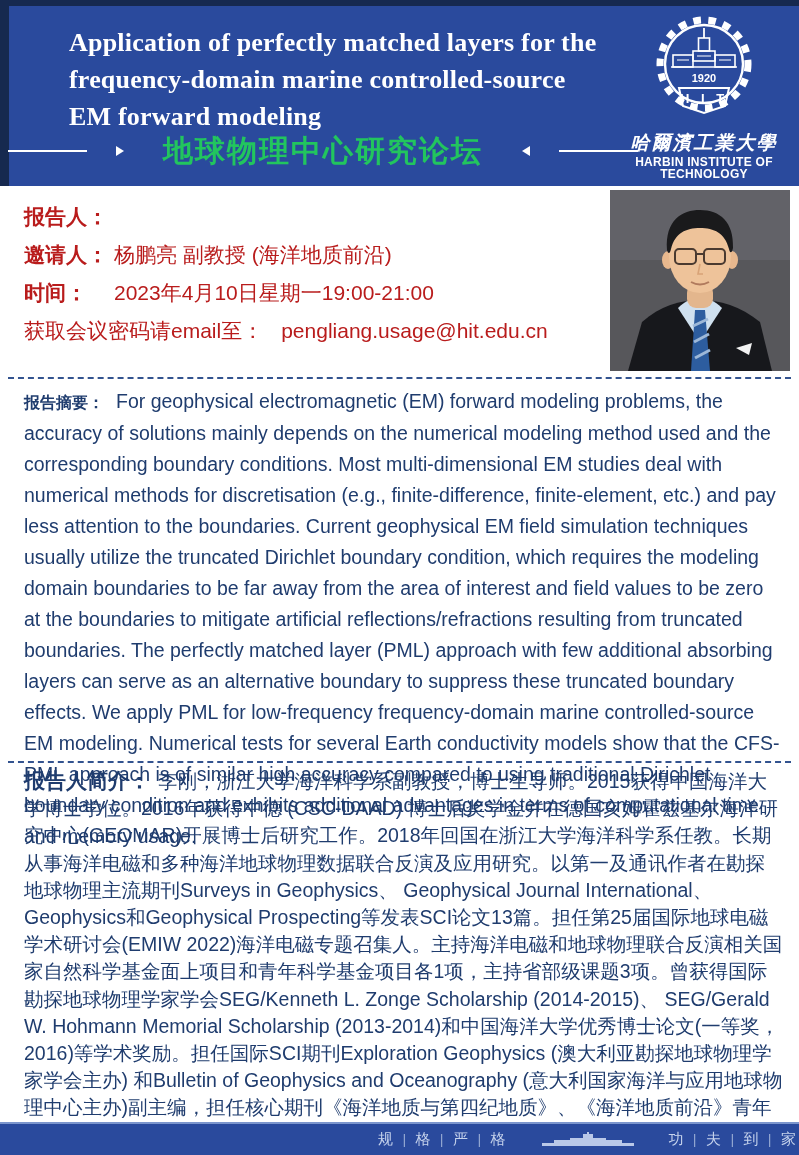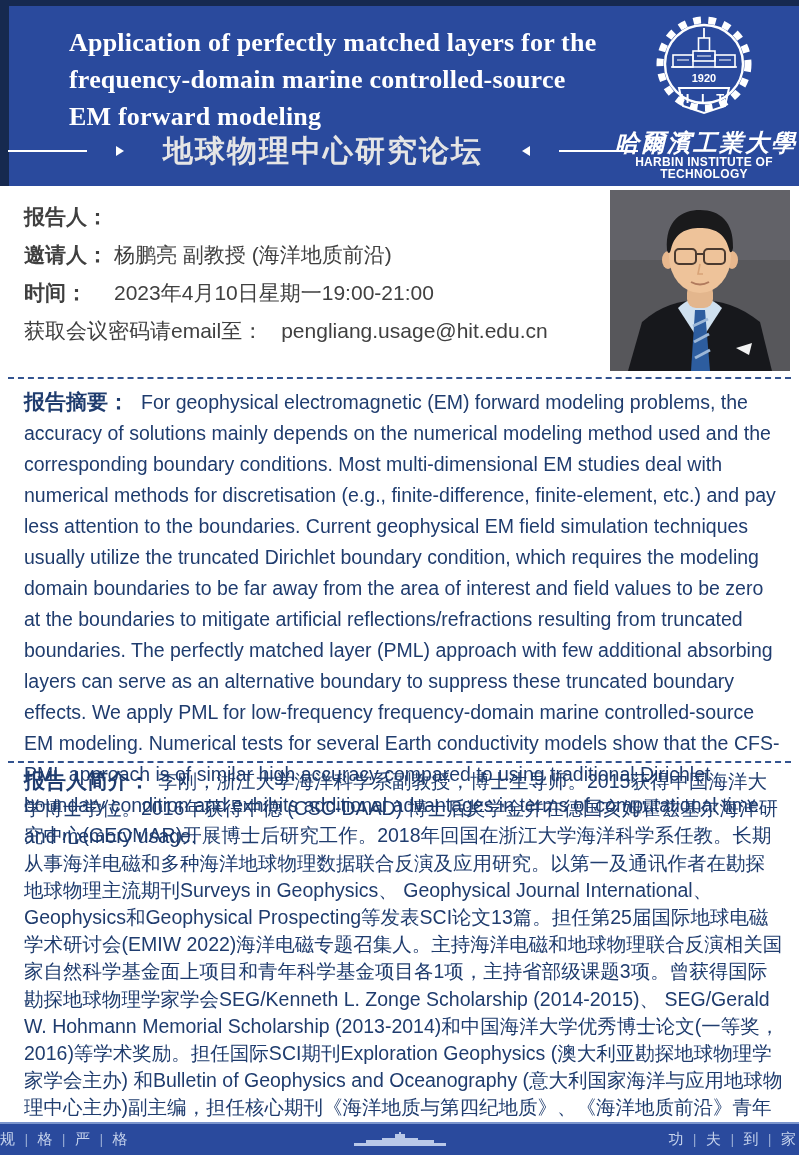--- a/index.html
+++ b/index.html
@@ -12,59 +12,59 @@
   
   .hdr { position:absolute; top:0; left:0; width:799px; height:186px; background:#2a4a9d; }
   .hdr-edge-top  { position:absolute; top:0; left:0; width:799px; height:6px; background:#16294f; }
   .hdr-edge-left { position:absolute; top:0; left:0; width:9px; height:186px; background:#16294f; }
   .title {
     position:absolute; left:40px; top:24px; width:570px;
     color:#ffffff; font-family:"Liberation Serif", serif; font-weight:bold;
     font-size:26px; line-height:37px; white-space:pre-line; letter-spacing:0.2px;margin-left:29px;
   }
   .forum { position:absolute; top:131px; left:8px; width:630px; height:40px;
-           display:flex; align-items:center; color:#e5e5e5;gap:29px; }
+           display:flex; align-items:center; color:#22c55e;gap:29px; }
   .forum-line { flex:1; height:2px; background:#ffffff; }
   .forum-arrow-right { width:0; height:0; border-top:5px solid transparent; border-bottom:5px solid transparent; border-left:8px solid #ffffff; }
   .forum-arrow-left  { width:0; height:0; border-top:5px solid transparent; border-bottom:5px solid transparent; border-right:8px solid #ffffff; }
   .forum-text { font-size:30px; font-weight:bold; letter-spacing:2px; margin:0 10px; white-space:nowrap; }
 
   .logo { position:absolute; top:6px; right:6px; width:178px; text-align:center; color:#ffffff;margin-top:8px; }
   .logo svg { display:block; margin:2px auto 0; }
   .logo-cn { font-family:Liberation Sans, sans-serif; font-style:italic; font-weight:bold;
-             font-size:24px; letter-spacing:2px; line-height:26px; white-space:nowrap; }
+             font-size:19px; letter-spacing:2px; line-height:26px; white-space:nowrap; }
   .logo-en { font-size:12px; font-weight:bold; letter-spacing:0.3px; line-height:12px; }
 
   
-  .info { position:absolute; top:198px; left:24px; width:580px; color:#404040; }
+  .info { position:absolute; top:198px; left:24px; width:580px; color:#b91c1c; }
   .info-row { display:flex; line-height:38px; font-size:21px; }
   .info-row .lbl { font-weight:bold; min-width:90px; }
   .info-row.email-row { font-weight:normal;gap:8px; }
   .info-row.email-row .lbl { font-weight:normal; min-width:0; margin-right:10px; }
 
   .photo { position:absolute; left:610px; top:190px; width:180px; height:181px; }
   .photo svg { display:block; }
 
   
   .dashed { position:absolute; left:8px; width:783px; border-top:2px dashed #33538f; }
   .dash1 { top:377px; }
   .dash2 { top:761px; }
 
   
   .abstract { position:absolute; top:386px; left:24px; width:758px;
               color:#1f3c6e; font-size:19.5px; line-height:31px; }
-  .abstract .sec-lbl { font-weight:bold; font-size:21px; margin-right:12px; }
+  .abstract .sec-lbl { font-weight:bold; font-size:16px; margin-right:12px; }
   .bio { position:absolute; top:767px; left:24px; width:760px;
          color:#1f3c6e; font-size:19.5px; line-height:27.2px; }
   .bio .sec-lbl { font-weight:bold; font-size:21px; margin-right:8px; }
 
   
   .ftr { position:absolute; bottom:0; left:0; width:799px; height:31px;
          background:#2a4a9d; border-top:2px solid #7b95cd;
-         display:flex; align-items:center; justify-content:space-between; }
+         display:flex; align-items:center; justify-content:flex-end; }
   .ftr-motto { color:#c6d3ec; font-family:"Liberation Serif", serif;
                font-size:15px; letter-spacing:3px; white-space:nowrap; }
   .ftr-icon { margin:0 34px; display:flex; align-items:center; }
 </style>
 </head>
 <body>
 
 <div class="poster">
 
   <div class="hdr">

